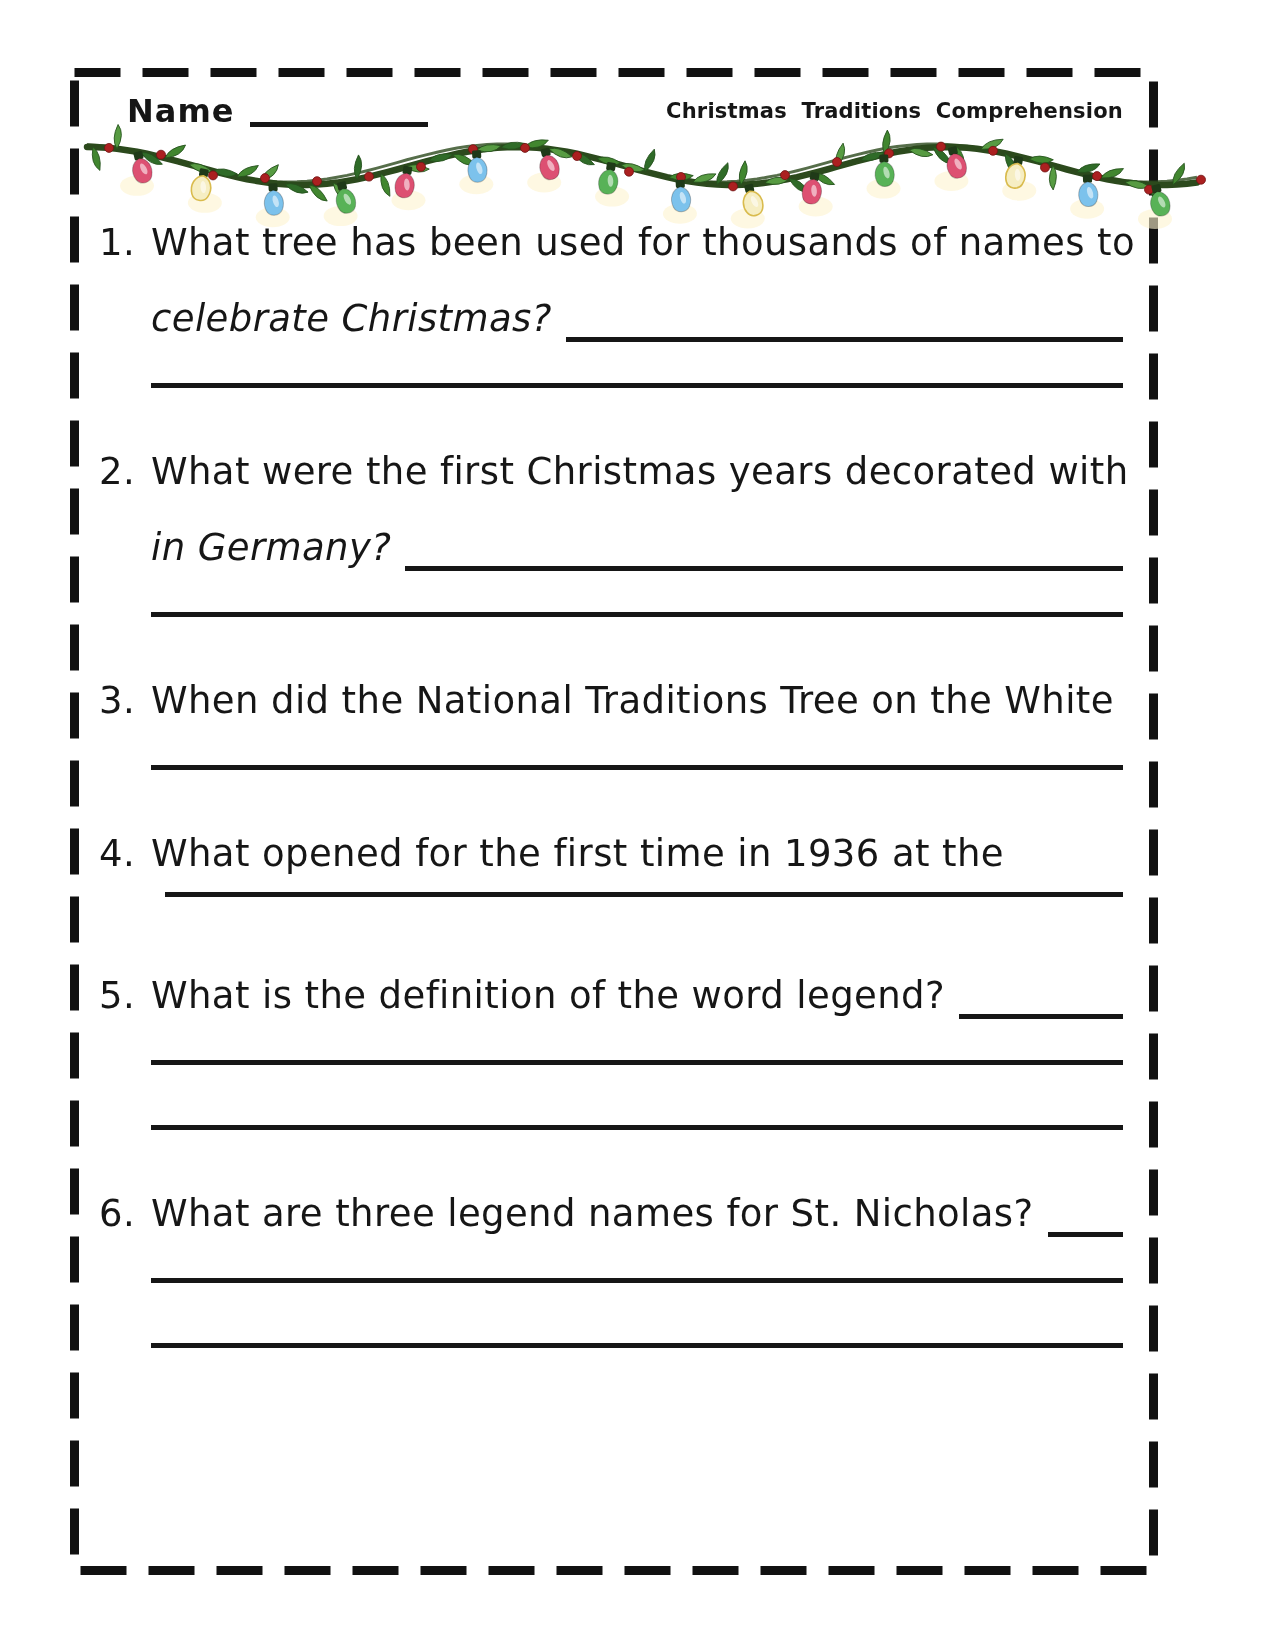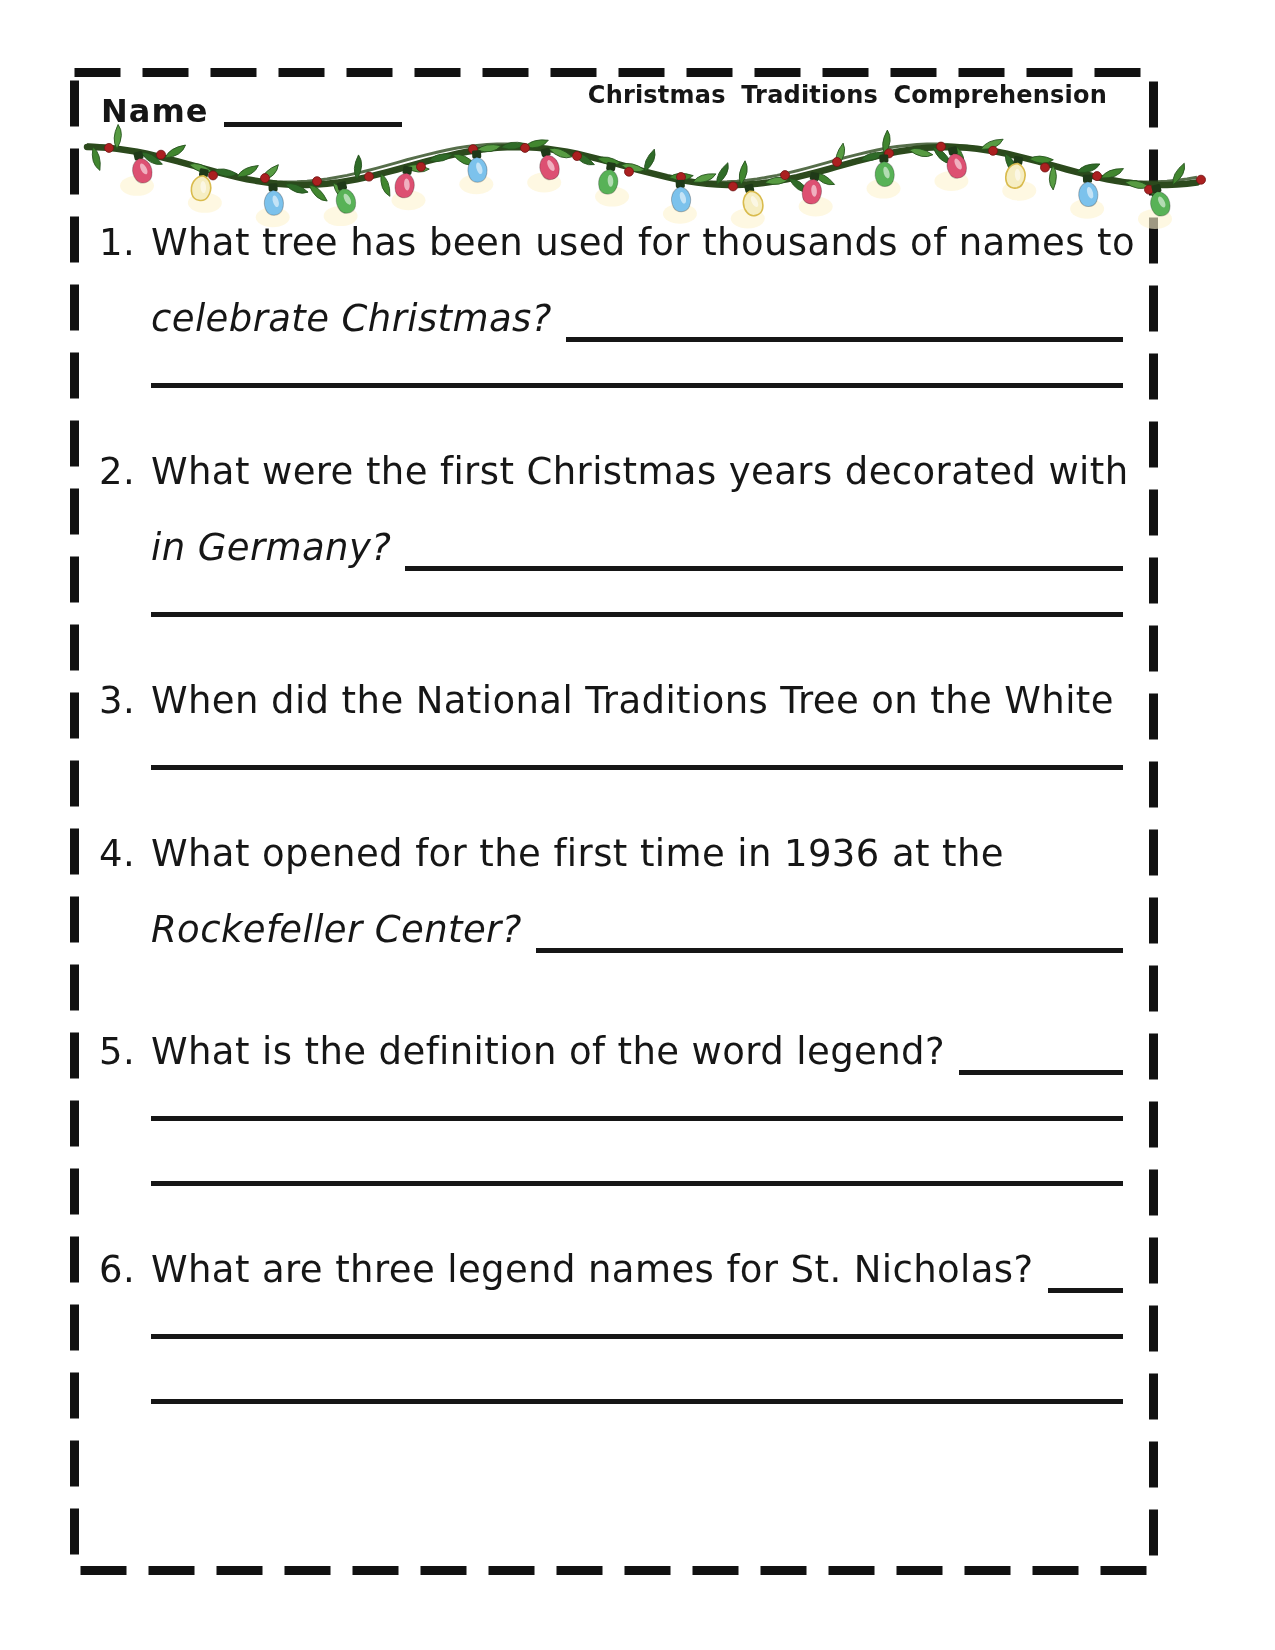--- a/index.html
+++ b/index.html
@@ -15,28 +15,28 @@
   .border-svg{position:absolute;left:0;top:0;width:1088px;height:1507px;pointer-events:none;}
   .content{
     position:absolute;left:9px;top:9px;right:9px;bottom:9px;
     padding:8px 24px 0 20px;box-sizing:border-box;
   }
   .header-row{
     display:flex;justify-content:space-between;align-items:flex-end;
     height:48px;padding:0 2px;
   }
   .name-wrap{display:flex;align-items:flex-end;}
-  .name-label{font-weight:bold;font-size:32px;letter-spacing:1px;line-height:44px;}
+  .name-label{font-weight:bold;font-size:32px;letter-spacing:1px;line-height:44px;margin-left:26px;}
   .name-line{
     display:inline-block;width:178px;border-bottom:5px solid var(--ink,#161616);
     margin:0 0 6px 16px;height:30px;
   }
   .title{
-    font-weight:bold;font-size:24px;letter-spacing:.2px;word-spacing:7px;
-    margin:16px;line-height:44px;white-space:nowrap;
+    font-weight:bold;font-size:21px;letter-spacing:.2px;word-spacing:7px;
+    margin:0;line-height:44px;white-space:nowrap;
   }
   .garland{height:70px;position:relative;}
   .garland svg{position:absolute;left:-12px;top:-4px;overflow:visible;}
   .questions{margin-top:2px;}
   .question{margin-bottom:46px;}
   .q-line{display:flex;font-size:37px;line-height:76px;letter-spacing:.4px;}
   .q-line.cont{padding-left:52px;font-style:italic;}
   .q-num{width:52px;flex-shrink:0;}
   .q-text{white-space:nowrap;}
   .fill-blank{
@@ -267,21 +267,20 @@
             <span class="q-text">When did the National Traditions Tree on the White</span>
           </div>
           <div class="extra-line"></div>
         </div>
         <div class="question">
           <div class="q-line">
             <span class="q-num">4.</span>
             <span class="q-text">What opened for the first time in 1936 at the</span>
           </div>
           <div class="q-line cont">
-            <span class="q-text">Rockefeller Center?</span>
             <span class="fill-blank"></span>
           </div>
         </div>
         <div class="question">
           <div class="q-line">
             <span class="q-num">5.</span>
             <span class="q-text">What is the definition of the word legend?</span>
             <span class="fill-blank"></span>
           </div>
           <div class="extra-line"></div>

